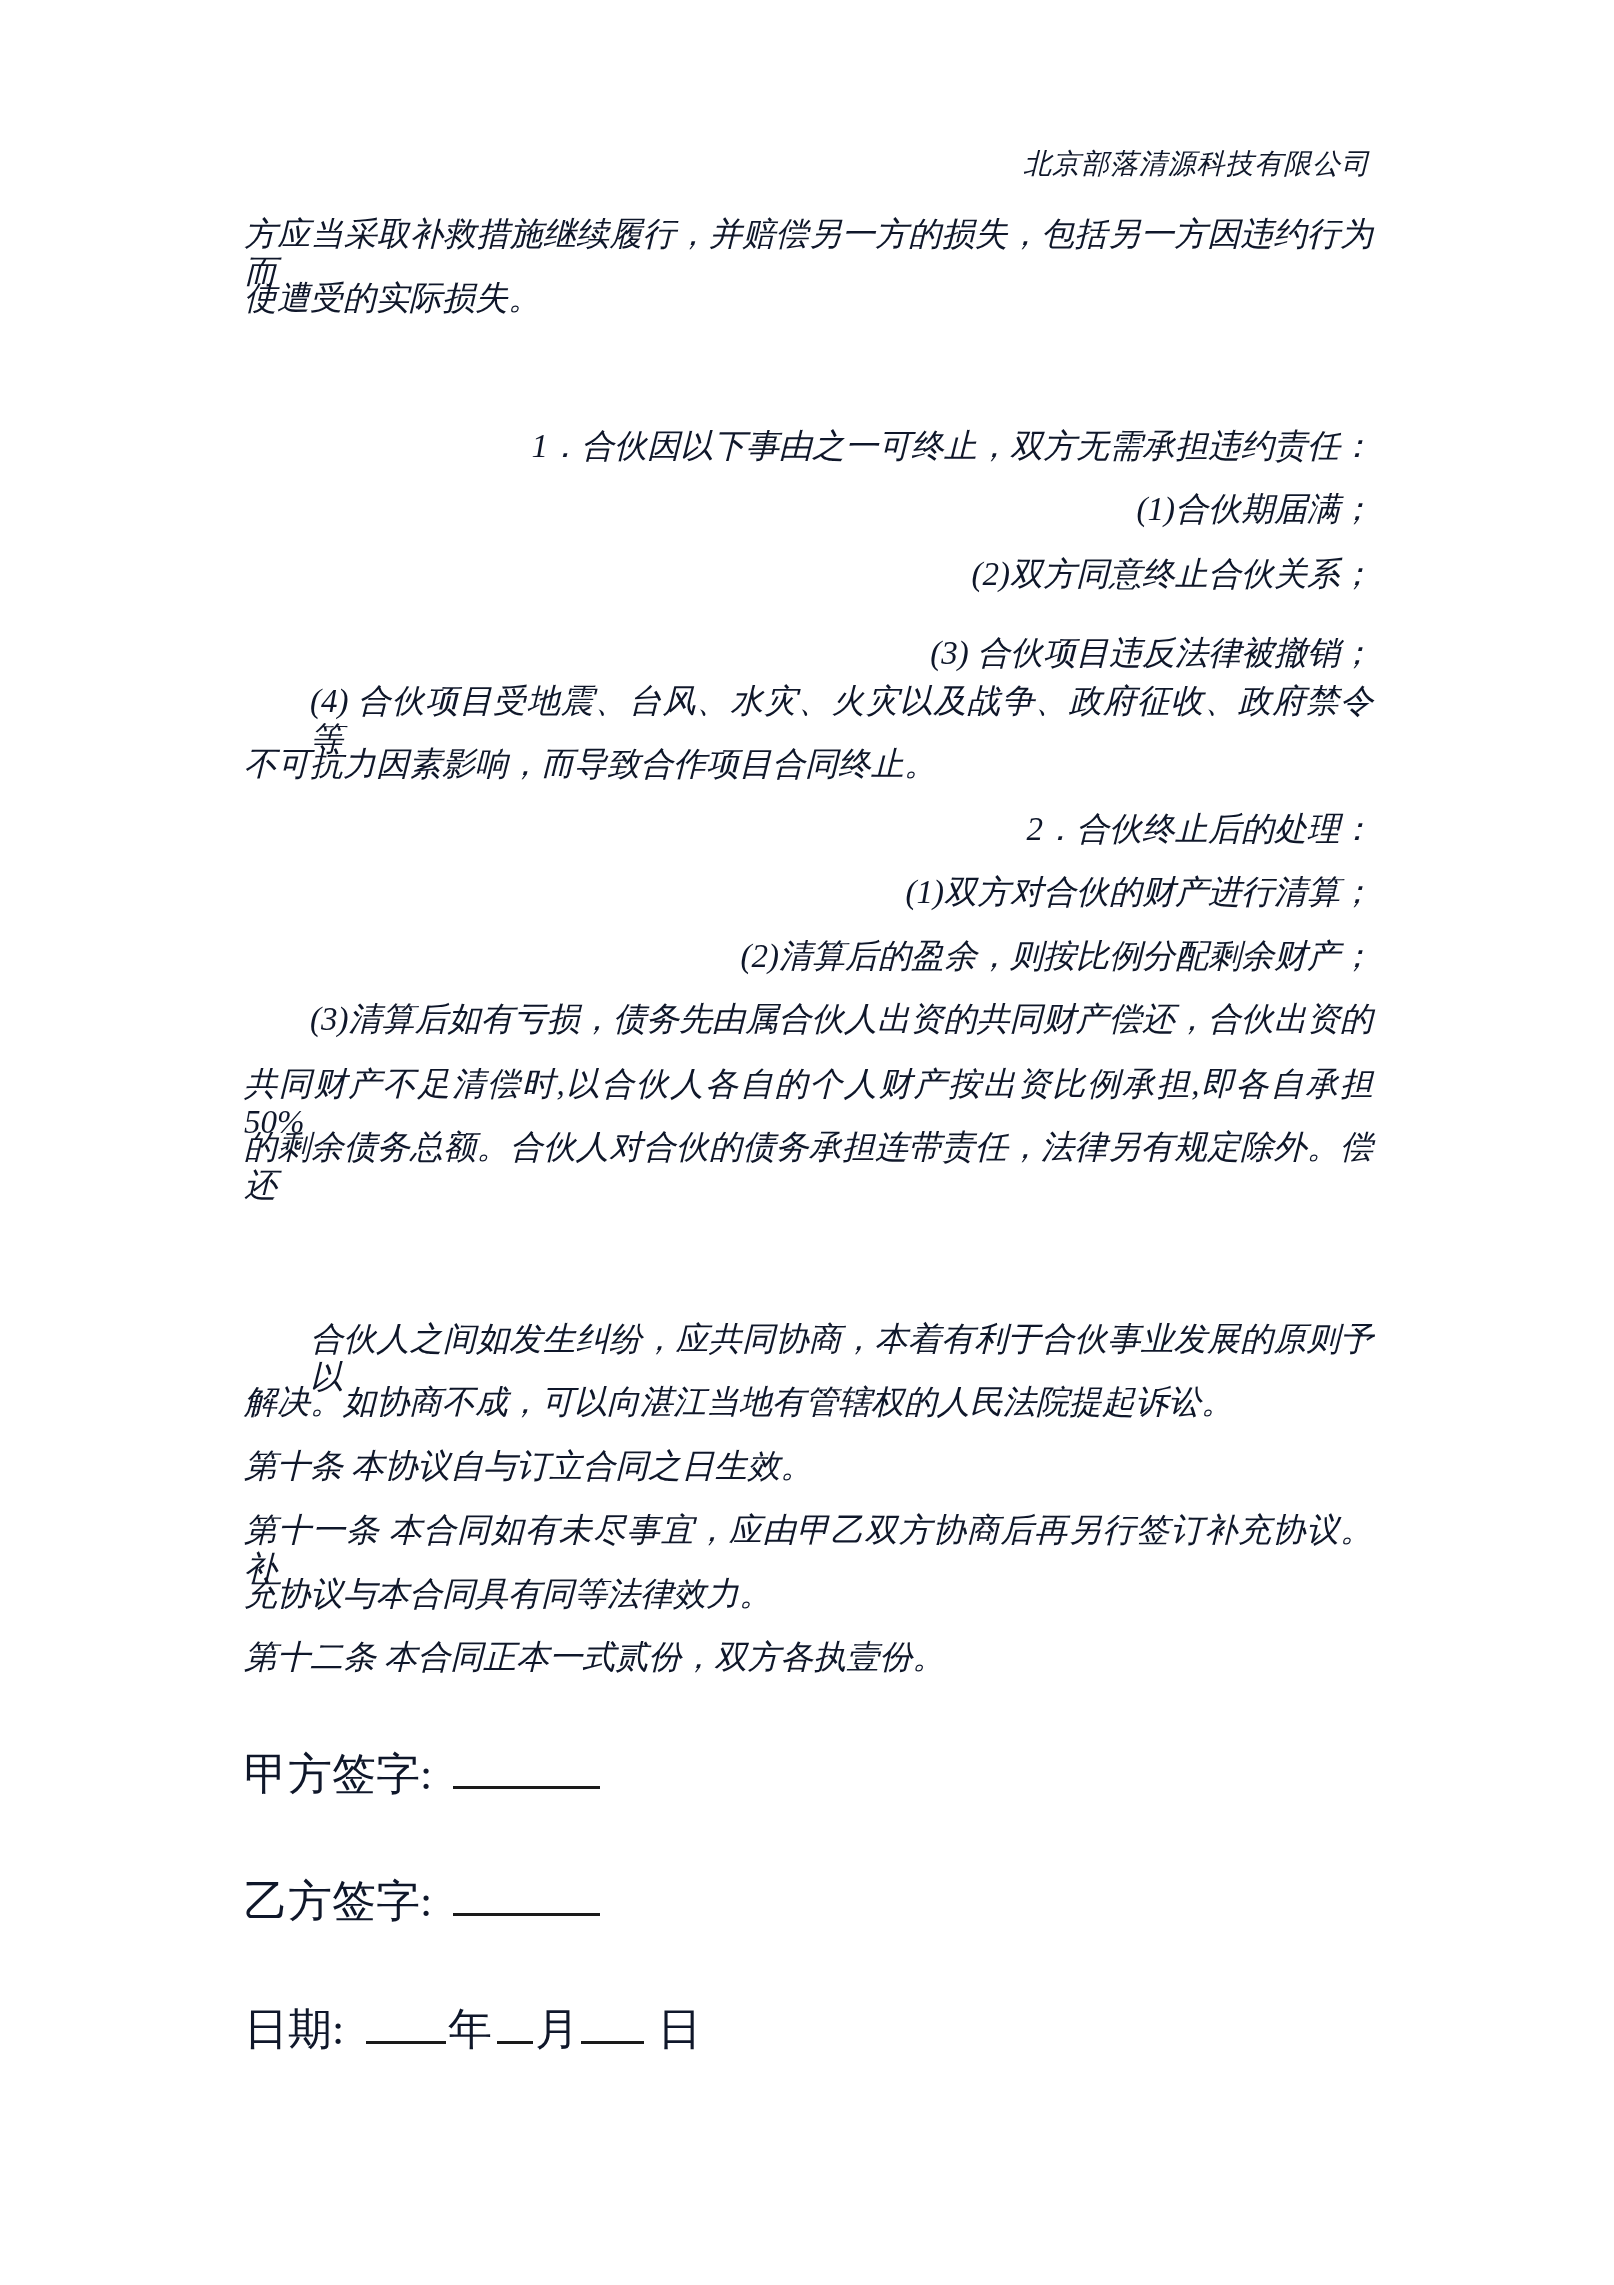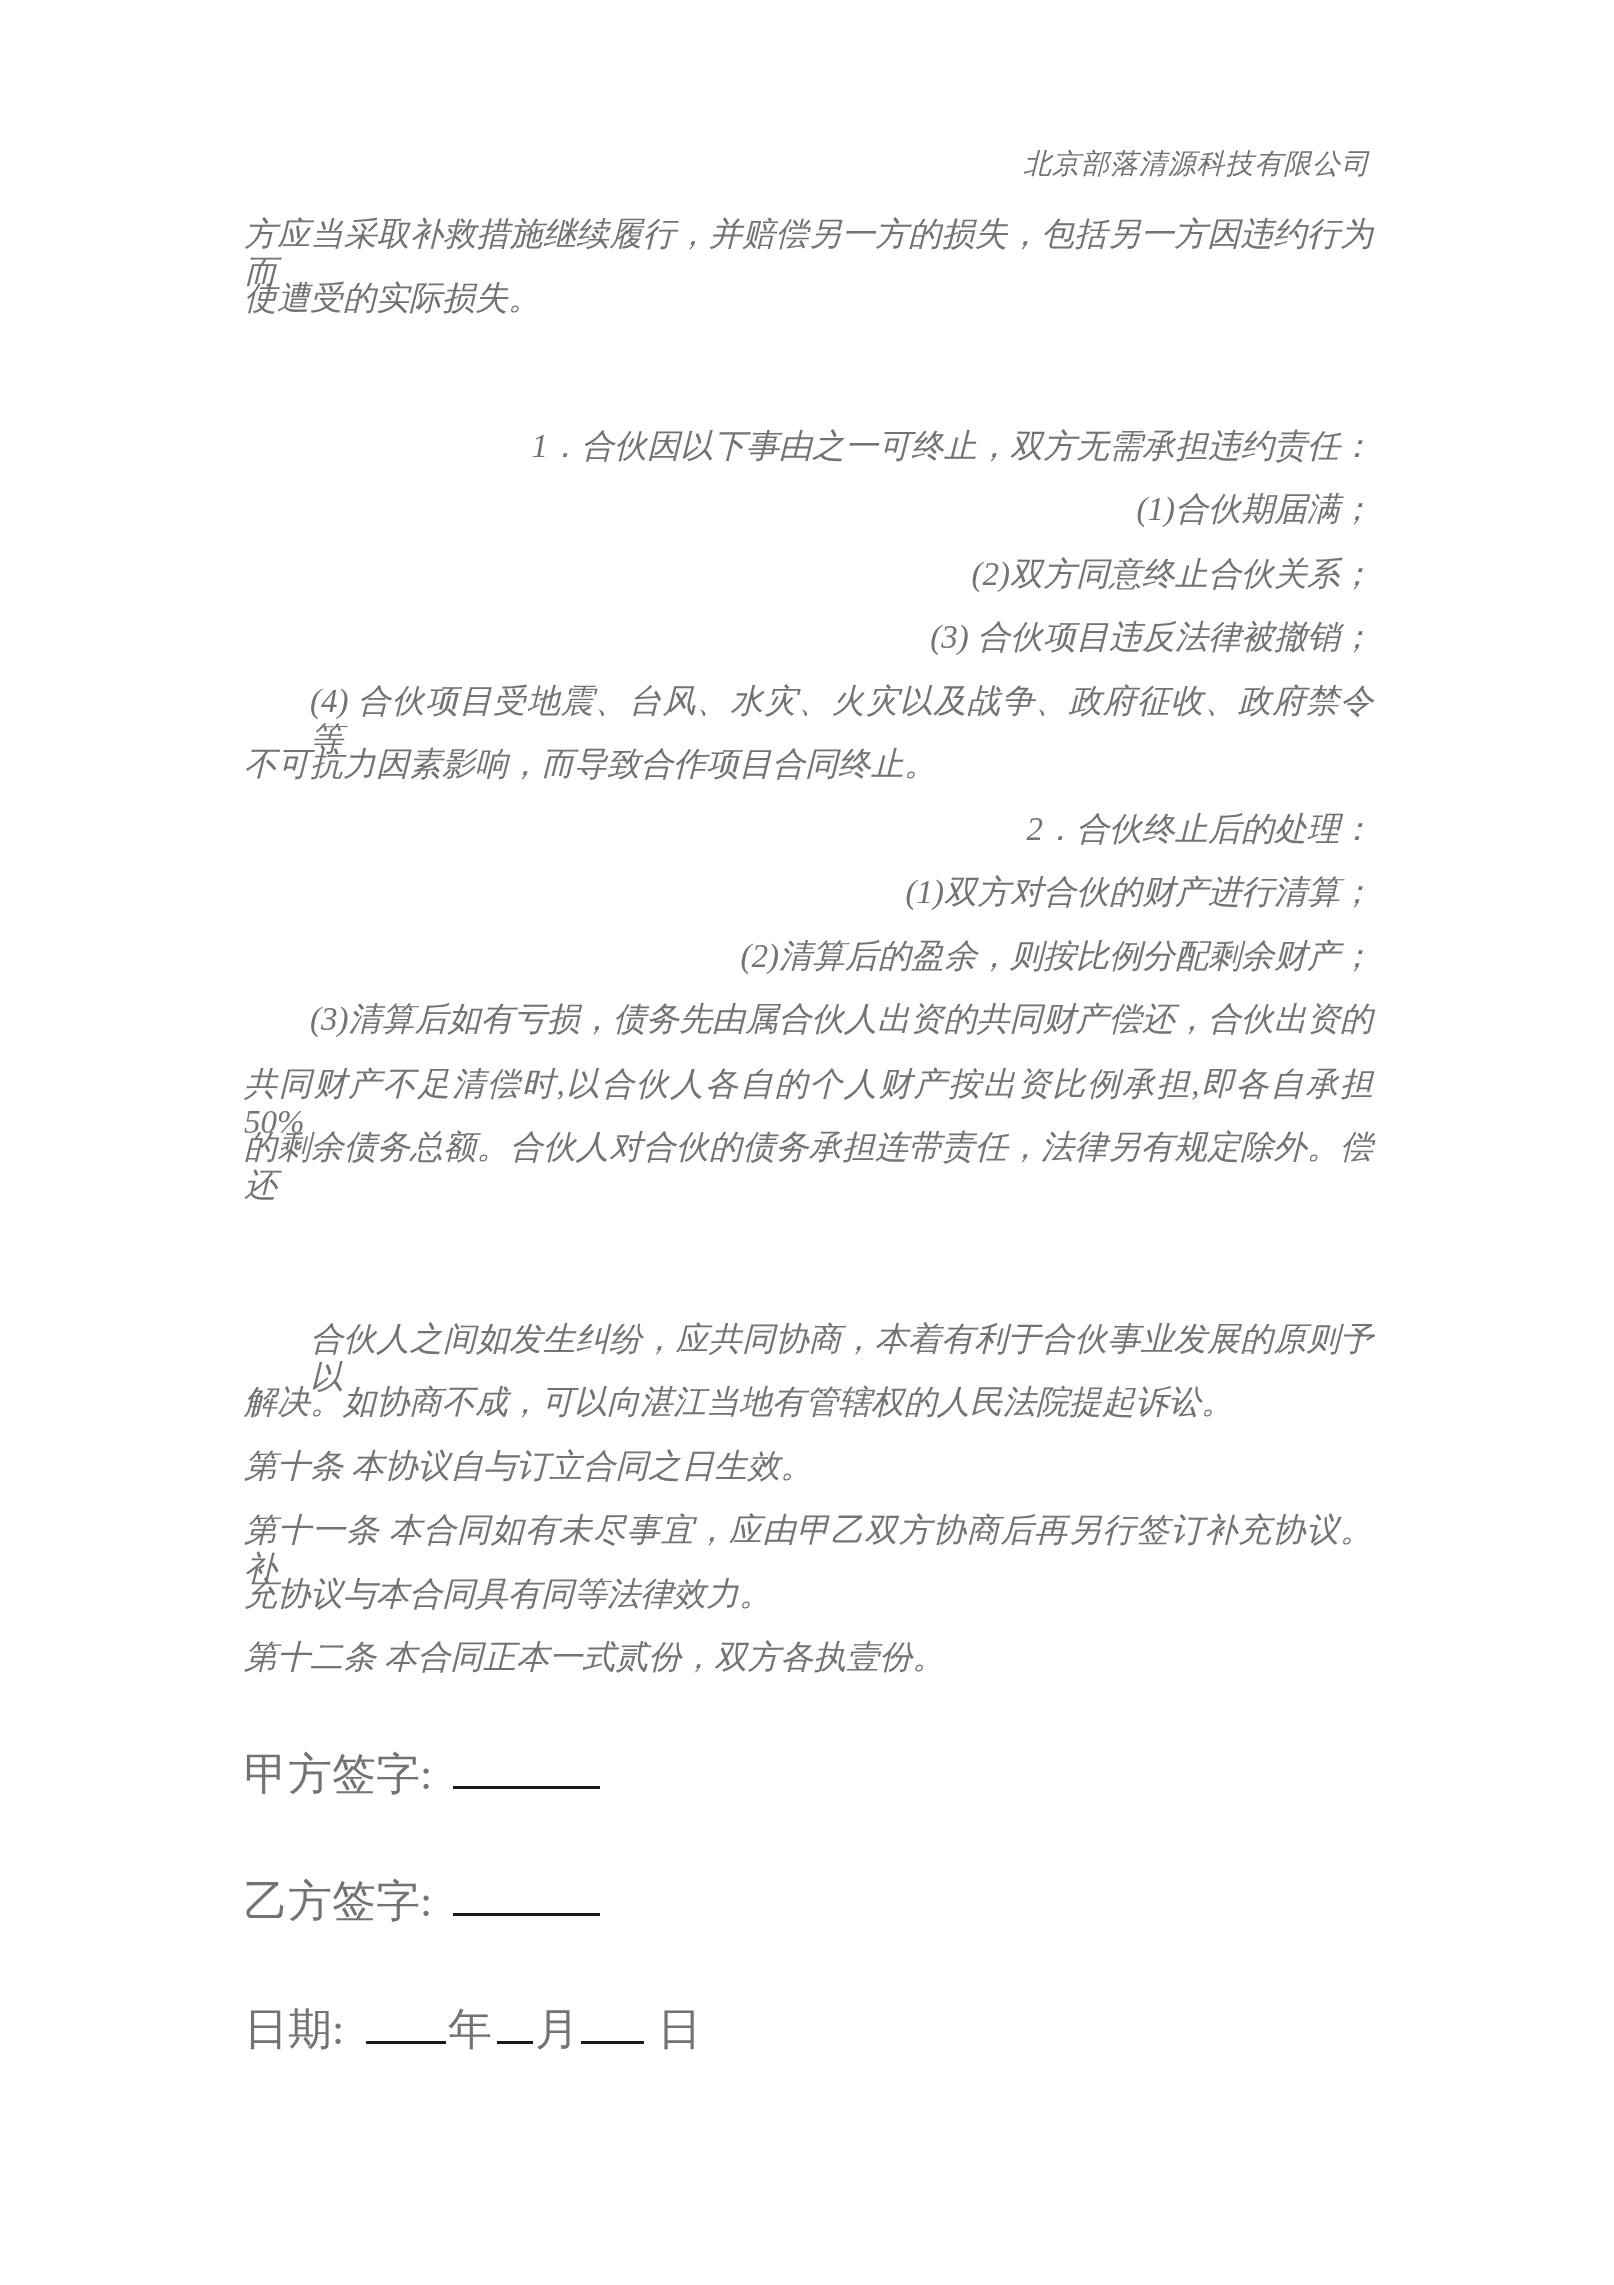--- a/index.html
+++ b/index.html
@@ -5,21 +5,21 @@
   html, body {
     margin: 0;
     padding: 0;
     background: #ffffff;
   }
   .page {
     position: relative;
     width: 1615px;
     height: 2285px;
     background: #ffffff;
-    color: #737373;
+    color: #0f172a;
     font-family: "Liberation Serif", "DejaVu Serif", serif;
     overflow: hidden;
   }
   .header-company {
     position: absolute;
     top: 147px;
     right: 245px;
     font-size: 28px;
     line-height: 34px;
     font-style: italic;
@@ -71,21 +71,21 @@
 
 <div class="page">
 
   <div class="header-company">北京部落清源科技有限公司</div>
 
   <div class="line fill" style="top:215px">方应当采取补救措施继续履行，并赔偿另一方的损失，包括另一方因违约行为而</div>
   <div class="line" style="top:279px">使遭受的实际损失。</div>
   <div class="line indent" style="top:427px">1．合伙因以下事由之一可终止，双方无需承担违约责任：</div>
   <div class="line indent" style="top:490px">(1)合伙期届满；</div>
   <div class="line indent" style="top:555px">(2)双方同意终止合伙关系；</div>
-  <div class="line indent" style="top:618px">(3) 合伙项目违反法律被撤销；</div>
+  <div class="line indent" style="top:634px">(3) 合伙项目违反法律被撤销；</div>
   <div class="line indent fill" style="top:682px">(4) 合伙项目受地震、台风、水灾、火灾以及战争、政府征收、政府禁令等</div>
   <div class="line" style="top:745px">不可抗力因素影响，而导致合作项目合同终止。</div>
   <div class="line indent" style="top:810px">2．合伙终止后的处理：</div>
   <div class="line indent" style="top:873px">(1)双方对合伙的财产进行清算；</div>
   <div class="line indent" style="top:937px">(2)清算后的盈余，则按比例分配剩余财产；</div>
   <div class="line indent fill" style="top:1000px">(3)清算后如有亏损，债务先由属合伙人出资的共同财产偿还，合伙出资的</div>
   <div class="line fill" style="top:1065px">共同财产不足清偿时,以合伙人各自的个人财产按出资比例承担,即各自承担 50%</div>
   <div class="line fill" style="top:1128px">的剩余债务总额。合伙人对合伙的债务承担连带责任，法律另有规定除外。偿还</div>
   <div class="line indent fill" style="top:1320px">合伙人之间如发生纠纷，应共同协商，本着有利于合伙事业发展的原则予以</div>
   <div class="line" style="top:1383px">解决。如协商不成，可以向湛江当地有管辖权的人民法院提起诉讼。</div>

